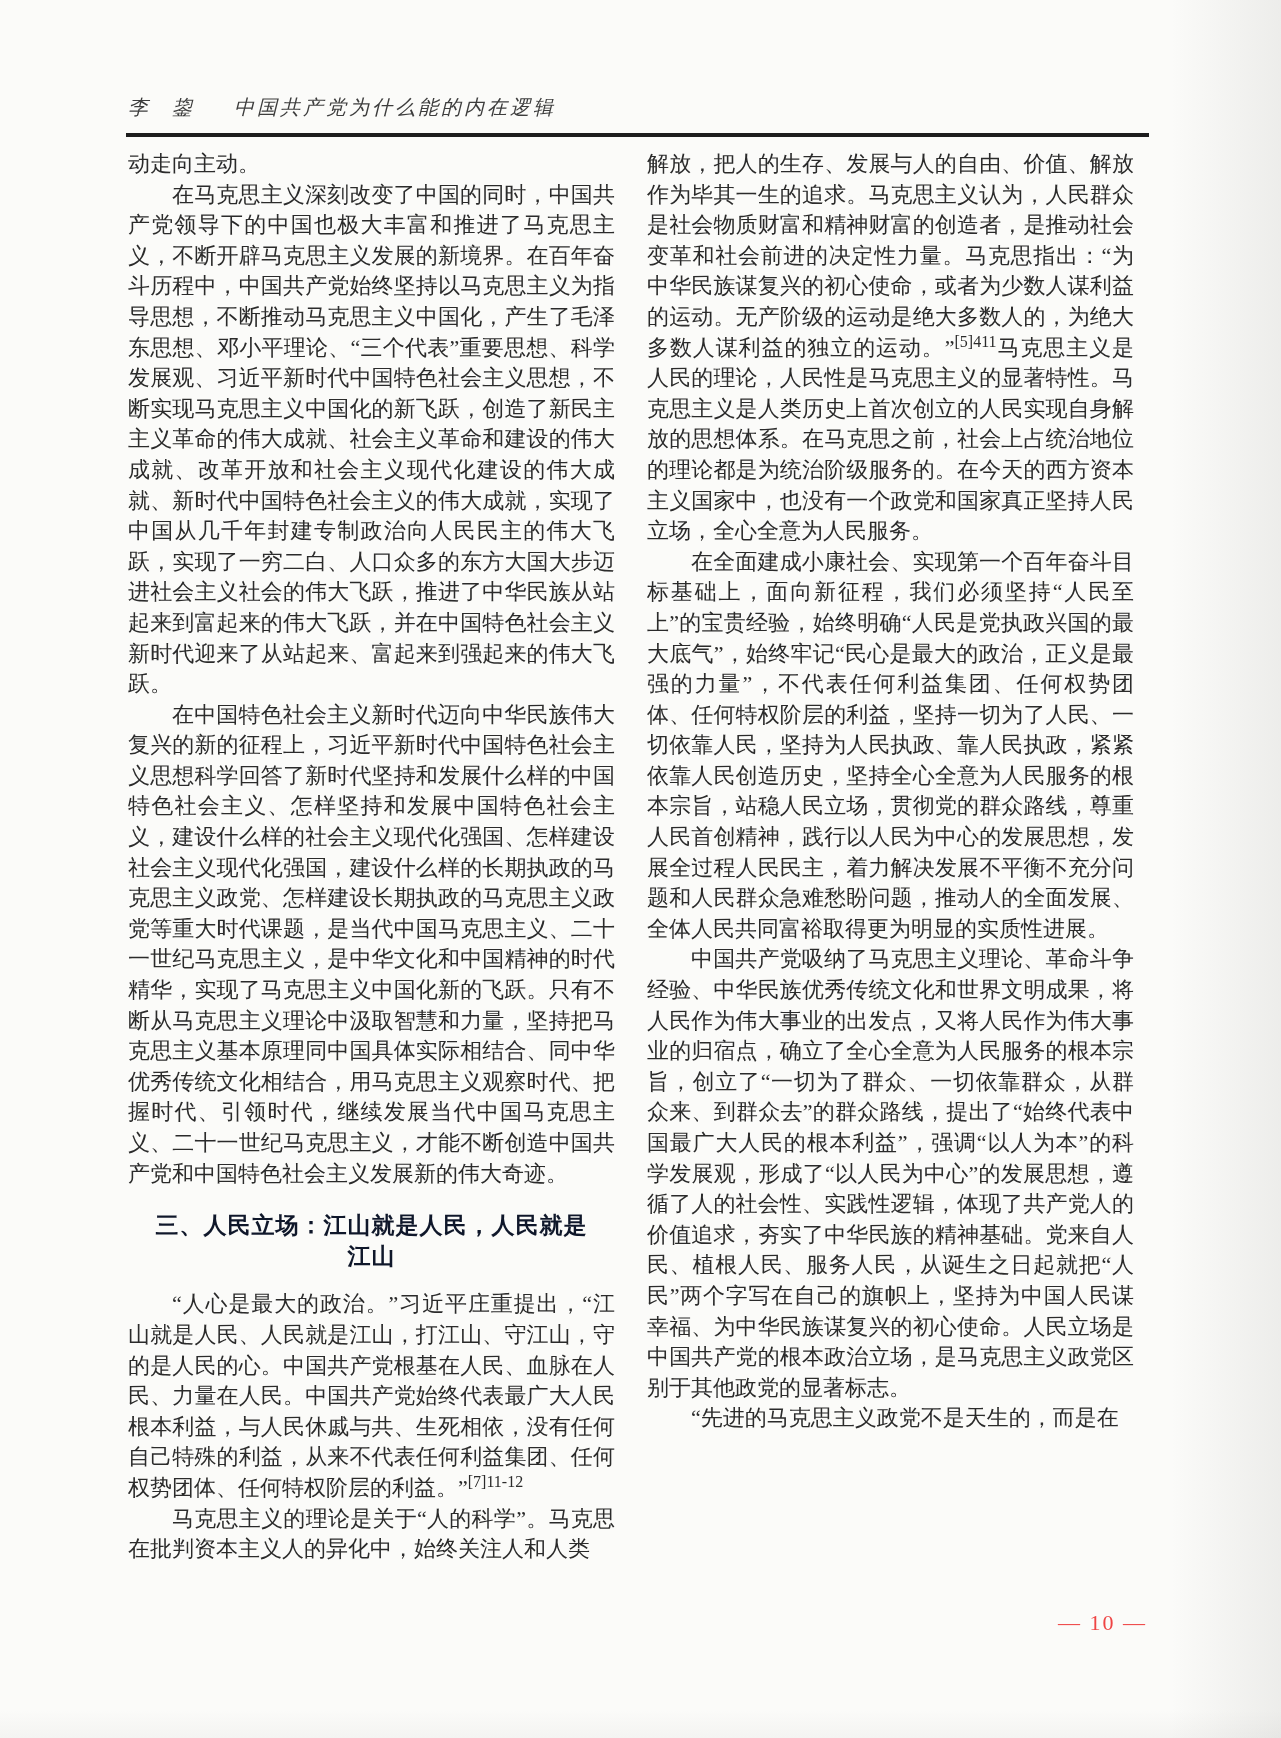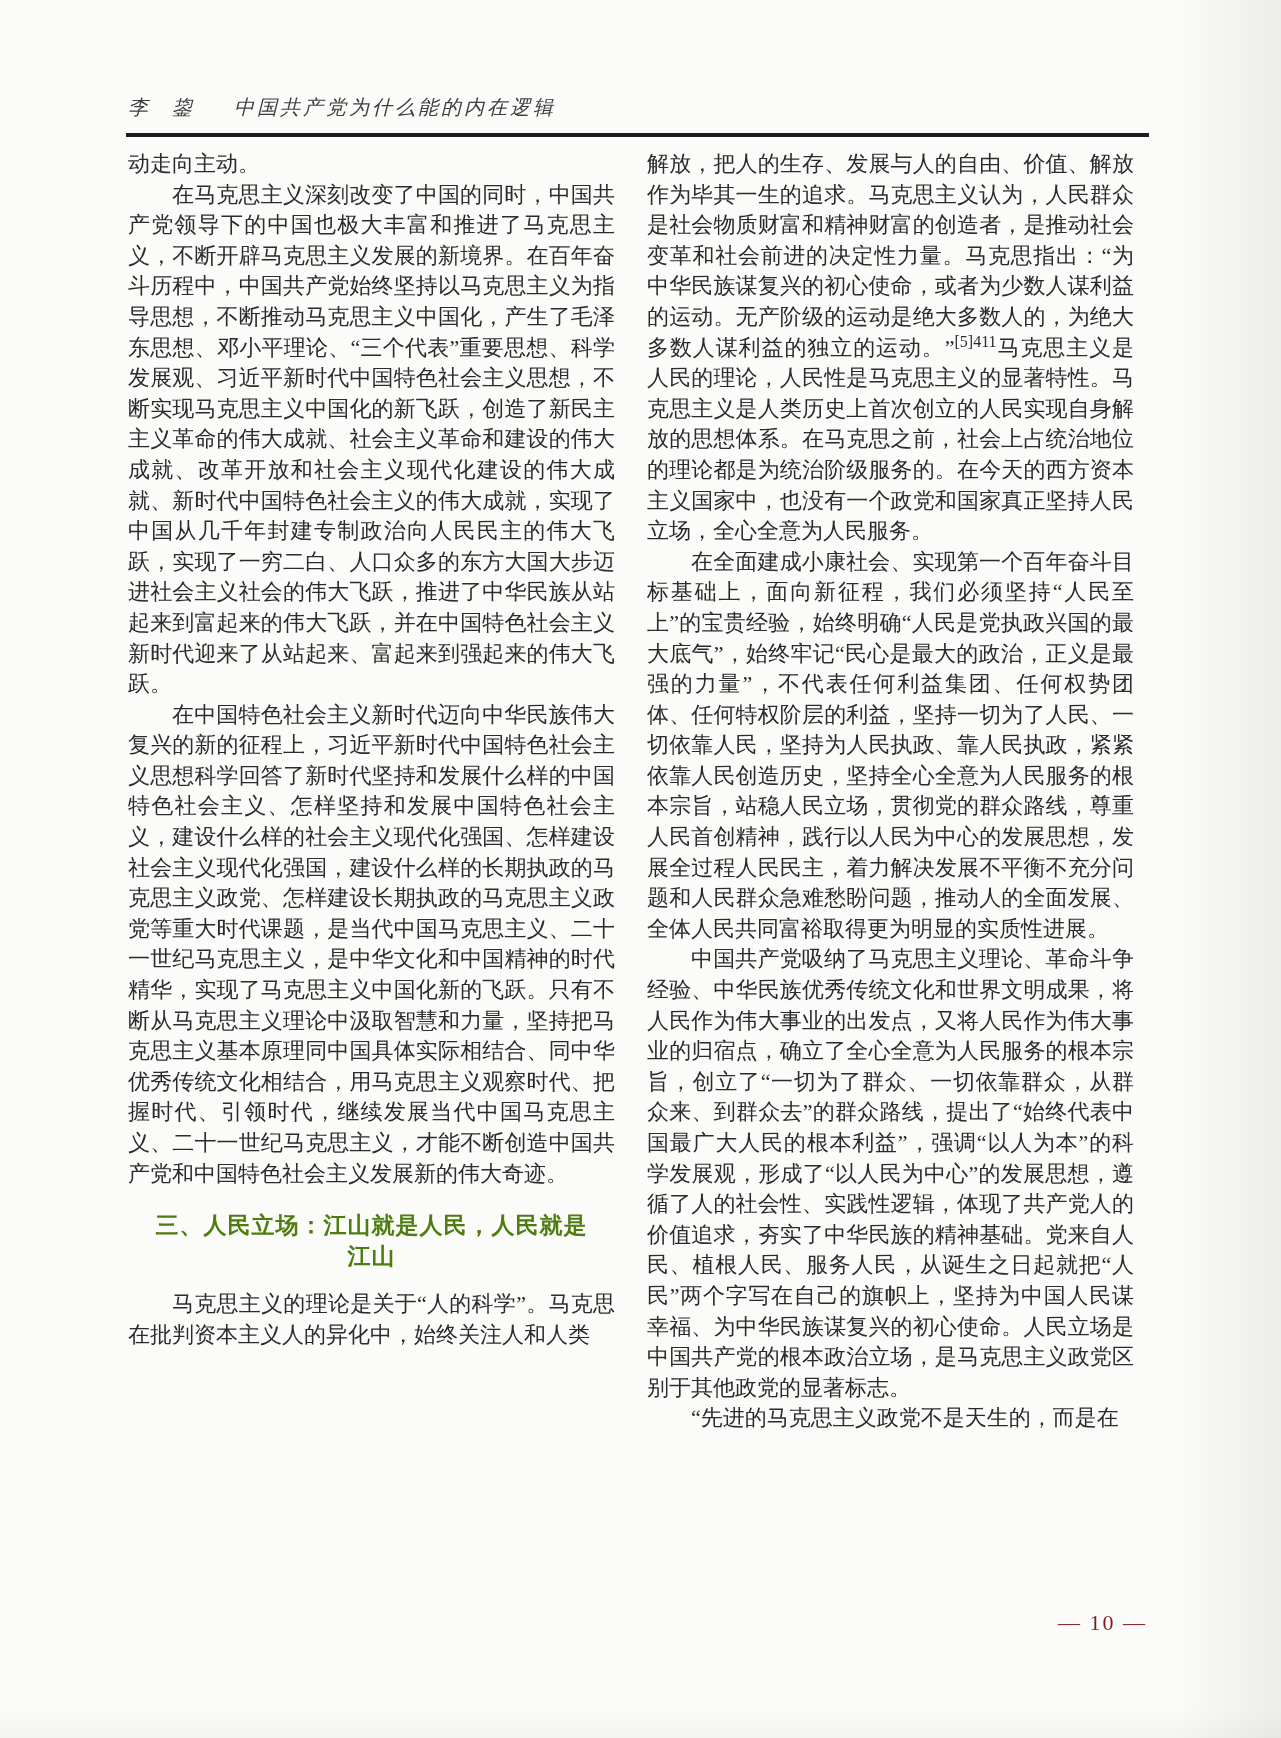--- a/index.html
+++ b/index.html
@@ -49,58 +49,59 @@
     font-size: 22px;
     line-height: 30.6px;
     text-align: justify;
     color: #2b2b2b;
   }
   .para { margin: 0; }
   .para.indent { text-indent: 44px; }
   .section-heading {
     font-family: "Liberation Sans", "DejaVu Sans", sans-serif;
     font-size: 23px; font-weight: 700;
-    color: #4d7c0f;
+    color: #0f172a;
     text-align: center;
     letter-spacing: 1px;
     margin: 21px 16px 18px;
     text-indent: 0;
   }
   sup.cite {
     font-size: 16px;
     line-height: 0;
     vertical-align: super;
     letter-spacing: 0;
   }
   .page-number {
     position: absolute; top: 1610px; left: 128px; width: 1019px;
     text-align: right;
     font-size: 22px;
     letter-spacing: 2px;
-    color: #7f1d1d;
+    color: #ef4444;
   }
 </style>
 </head>
 <body>
 
 <div class="page">
 
   <header class="running-head">
     <span class="author">李　鋆</span><span class="title">中国共产党为什么能的内在逻辑</span>
   </header>
 
   <div class="head-rule"></div>
 
   <main class="columns">
 
     <section class="col">
       <p class="para no-indent">动走向主动。</p>
       <p class="para indent">在马克思主义深刻改变了中国的同时，中国共产党领导下的中国也极大丰富和推进了马克思主义，不断开辟马克思主义发展的新境界。在百年奋斗历程中，中国共产党始终坚持以马克思主义为指导思想，不断推动马克思主义中国化，产生了毛泽东思想、邓小平理论、“三个代表”重要思想、科学发展观、习近平新时代中国特色社会主义思想，不断实现马克思主义中国化的新飞跃，创造了新民主主义革命的伟大成就、社会主义革命和建设的伟大成就、改革开放和社会主义现代化建设的伟大成就、新时代中国特色社会主义的伟大成就，实现了中国从几千年封建专制政治向人民民主的伟大飞跃，实现了一穷二白、人口众多的东方大国大步迈进社会主义社会的伟大飞跃，推进了中华民族从站起来到富起来的伟大飞跃，并在中国特色社会主义新时代迎来了从站起来、富起来到强起来的伟大飞跃。</p>
       <p class="para indent">在中国特色社会主义新时代迈向中华民族伟大复兴的新的征程上，习近平新时代中国特色社会主义思想科学回答了新时代坚持和发展什么样的中国特色社会主义、怎样坚持和发展中国特色社会主义，建设什么样的社会主义现代化强国、怎样建设社会主义现代化强国，建设什么样的长期执政的马克思主义政党、怎样建设长期执政的马克思主义政党等重大时代课题，是当代中国马克思主义、二十一世纪马克思主义，是中华文化和中国精神的时代精华，实现了马克思主义中国化新的飞跃。只有不断从马克思主义理论中汲取智慧和力量，坚持把马克思主义基本原理同中国具体实际相结合、同中华优秀传统文化相结合，用马克思主义观察时代、把握时代、引领时代，继续发展当代中国马克思主义、二十一世纪马克思主义，才能不断创造中国共产党和中国特色社会主义发展新的伟大奇迹。</p>
       <h3 class="section-heading">三、人民立场：江山就是人民，人民就是江山</h3>
+      <p class="para indent"><span>“人心是最大的政治。”习近平庄重提出，“江山就是人民、人民就是江山，打江山、守江山，守的是人民的心。中国共产党根基在人民、血脉在人民、力量在人民。中国共产党始终代表最广大人民根本利益，与人民休戚与共、生死相依，没有任何自己特殊的利益，从来不代表任何利益集团、任何权势团体、任何特权阶层的利益。”</span><sup class="cite">[7]11-12</sup></p>
       <p class="para indent">马克思主义的理论是关于“人的科学”。马克思在批判资本主义人的异化中，始终关注人和人类</p>
     </section>
 
     <section class="col">
       <p class="para no-indent"><span>解放，把人的生存、发展与人的自由、价值、解放作为毕其一生的追求。马克思主义认为，人民群众是社会物质财富和精神财富的创造者，是推动社会变革和社会前进的决定性力量。马克思指出：“为中华民族谋复兴的初心使命，或者为少数人谋利益的运动。无产阶级的运动是绝大多数人的，为绝大多数人谋利益的独立的运动。”</span><sup class="cite">[5]411</sup><span>马克思主义是人民的理论，人民性是马克思主义的显著特性。马克思主义是人类历史上首次创立的人民实现自身解放的思想体系。在马克思之前，社会上占统治地位的理论都是为统治阶级服务的。在今天的西方资本主义国家中，也没有一个政党和国家真正坚持人民立场，全心全意为人民服务。</span></p>
       <p class="para indent">在全面建成小康社会、实现第一个百年奋斗目标基础上，面向新征程，我们必须坚持“人民至上”的宝贵经验，始终明确“人民是党执政兴国的最大底气”，始终牢记“民心是最大的政治，正义是最强的力量”，不代表任何利益集团、任何权势团体、任何特权阶层的利益，坚持一切为了人民、一切依靠人民，坚持为人民执政、靠人民执政，紧紧依靠人民创造历史，坚持全心全意为人民服务的根本宗旨，站稳人民立场，贯彻党的群众路线，尊重人民首创精神，践行以人民为中心的发展思想，发展全过程人民民主，着力解决发展不平衡不充分问题和人民群众急难愁盼问题，推动人的全面发展、全体人民共同富裕取得更为明显的实质性进展。</p>
       <p class="para indent">中国共产党吸纳了马克思主义理论、革命斗争经验、中华民族优秀传统文化和世界文明成果，将人民作为伟大事业的出发点，又将人民作为伟大事业的归宿点，确立了全心全意为人民服务的根本宗旨，创立了“一切为了群众、一切依靠群众，从群众来、到群众去”的群众路线，提出了“始终代表中国最广大人民的根本利益”，强调“以人为本”的科学发展观，形成了“以人民为中心”的发展思想，遵循了人的社会性、实践性逻辑，体现了共产党人的价值追求，夯实了中华民族的精神基础。党来自人民、植根人民、服务人民，从诞生之日起就把“人民”两个字写在自己的旗帜上，坚持为中国人民谋幸福、为中华民族谋复兴的初心使命。人民立场是中国共产党的根本政治立场，是马克思主义政党区别于其他政党的显著标志。</p>
       <p class="para indent">“先进的马克思主义政党不是天生的，而是在</p>
     </section>
 

